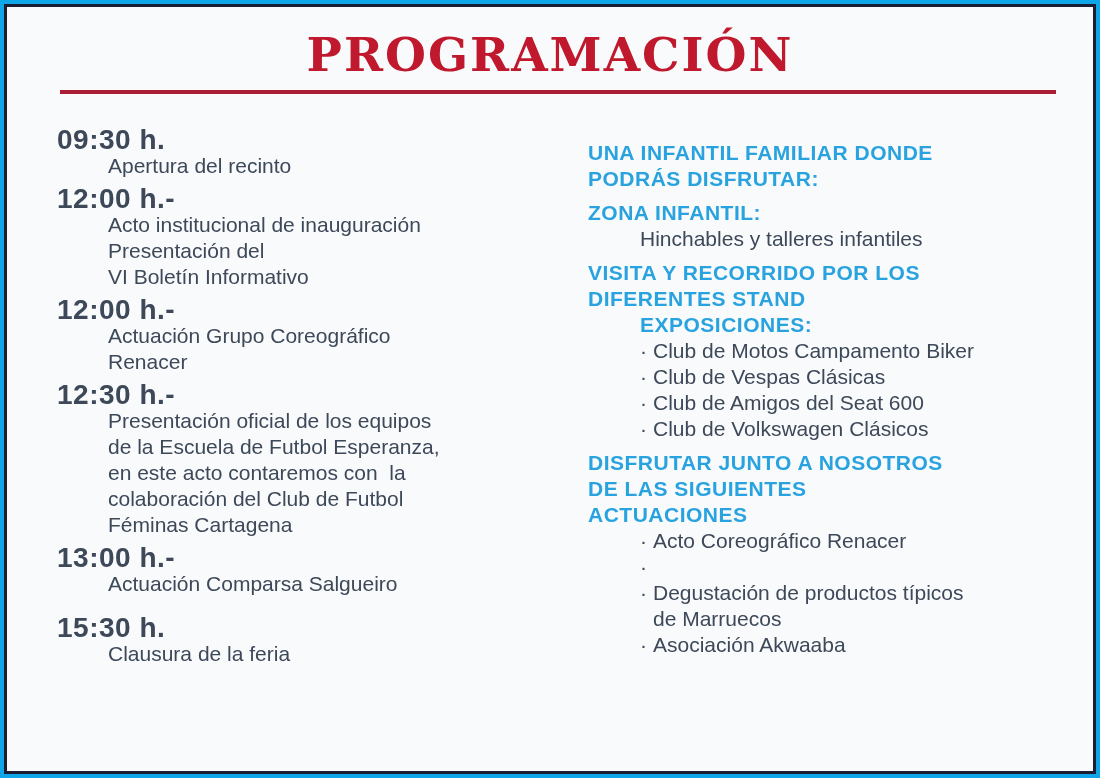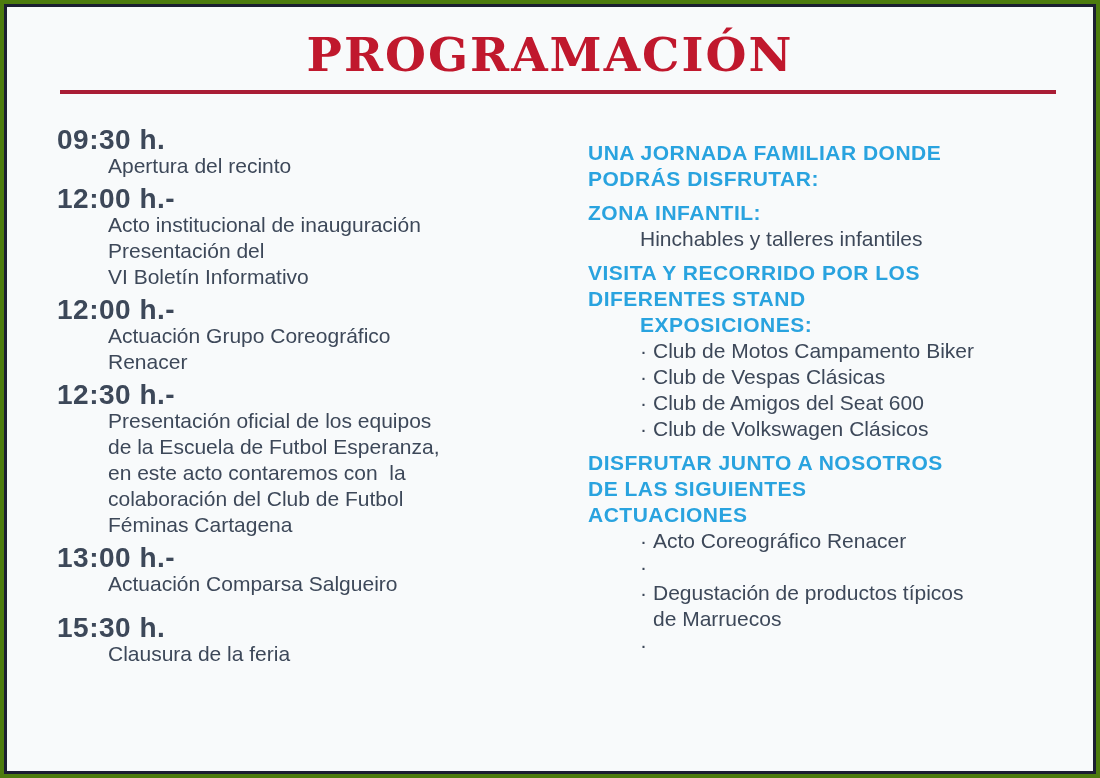--- a/index.html
+++ b/index.html
@@ -1,19 +1,19 @@
 <!DOCTYPE html>
 <html><head>
 <meta charset="utf-8">
 <style>
   html,body { margin:0; padding:0; background:#ffffff; }
   .page {
     width:1100px; height:778px;
     box-sizing:border-box;
-    background:#4d7c0f;
+    background:#0ea5e9;
     padding:4px;
     font-family:"Liberation Sans", sans-serif;
   }
   .frame {
     box-sizing:border-box;
     width:100%; height:100%;
     border:3px solid #1b1e32;
     background:#f8fafb;
     overflow:hidden;
   }
@@ -149,21 +149,21 @@
           <div class="sched-lines">
             <div class="line">Clausura de la feria</div>
           </div>
         </div>
 
       </section>
 
       <section class="col-right">
 
         <div class="section">
-          <div class="heading-line">UNA JORNADA FAMILIAR DONDE</div>
+          <div class="heading-line">UNA INFANTIL FAMILIAR DONDE</div>
           <div class="heading-line">PODRÁS DISFRUTAR:</div>
         </div>
 
         <div class="section">
           <div class="heading-line">ZONA INFANTIL:</div>
           <div class="plain-lines">
             <div class="line">Hinchables y talleres infantiles</div>
           </div>
         </div>
 
@@ -215,20 +215,23 @@
             </div>
             <div class="bullet">
               <span class="dot">·</span>
               <span class="bullet-text">
                 <span class="bl">Degustación de productos típicos</span>
                 <span class="bl">de Marruecos</span>
               </span>
             </div>
             <div class="bullet">
               <span class="dot">·</span>
+              <span class="bullet-text">
+                <span class="bl">Asociación Akwaaba</span>
+              </span>
             </div>
           </div>
         </div>
 
       </section>
     </div>
   </div>
 </div>
 
 </body></html>

